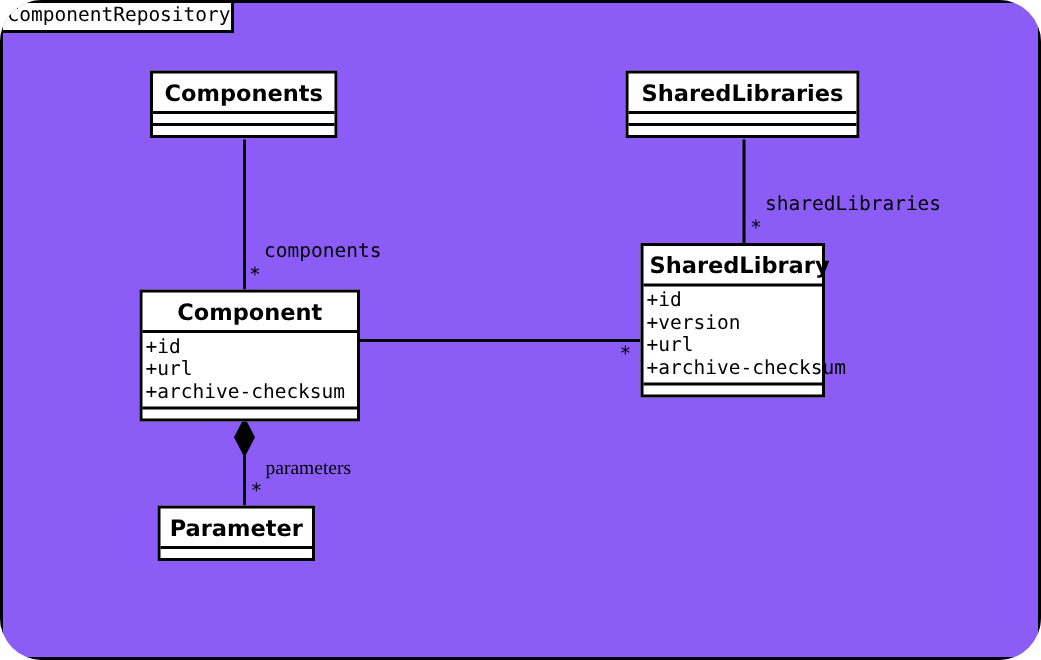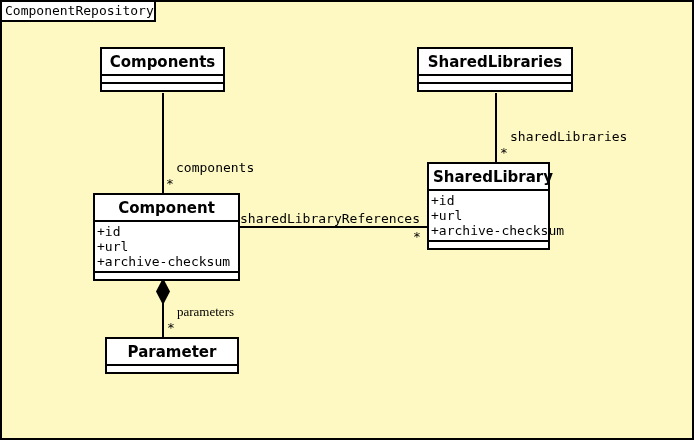--- a/index.html
+++ b/index.html
@@ -1,23 +1,24 @@
 <!DOCTYPE html>
 <html><head>
 <meta charset="utf-8">
 <style>
   html, body { margin: 0; padding: 0; background: #ffffff; }
   .stage {
     position: relative;
     width: 694px;
     height: 440px;
-    background: #fef9c3;
+    background: #8b5cf6;
     font-family: "DejaVu Sans Mono", monospace;
     color: #000000;
     overflow: hidden;
+    border-radius: 28px;
   }
   .frame-border {
     position: absolute;
     inset: 0;
     border: 2px solid #000000;
     pointer-events: none;
   }
   .frame-tab {
     position: absolute;
     left: 2px;
@@ -92,21 +93,20 @@
   <div class="edge" style="left:236px; top:226px; width:191px; height:2px;"></div>
   <div class="edge" style="left:162px; top:280px; width:2px; height:57px;"></div>
   <div class="diamond"></div>
 
   <span class="edge-label" style="left:176px; top:161px;">components</span>
   <span class="mult" style="left:166px; top:177px;">*</span>
 
   <span class="edge-label" style="left:510px; top:130px;">sharedLibraries</span>
   <span class="mult" style="left:500px; top:146px;">*</span>
 
-  <span class="edge-label" style="left:240px; top:212px;">sharedLibraryReferences</span>
   <span class="mult" style="left:413px; top:230px;">*</span>
 
   <span class="edge-label" style="left:177px; top:305px;font-family:Liberation Serif, serif;">parameters</span>
   <span class="mult" style="left:167px; top:321px;">*</span>
 
   <div class="uml-class" style="left:100px; top:47px; width:125px;">
     <div class="uml-title">Components</div>
     <div class="uml-attrs empty"></div>
     <div class="uml-ops"></div>
   </div>
@@ -124,24 +124,25 @@
       <div>+url</div>
       <div>+archive-checksum</div>
     </div>
     <div class="uml-ops"></div>
   </div>
 
   <div class="uml-class" style="left:427px; top:162px; width:123px;">
     <div class="uml-title">SharedLibrary</div>
     <div class="uml-attrs">
       <div>+id</div>
+      <div>+version</div>
       <div>+url</div>
       <div>+archive-checksum</div>
     </div>
     <div class="uml-ops"></div>
   </div>
 
-  <div class="uml-class" style="left:105px; top:337px; width:134px;">
+  <div class="uml-class" style="left:105px; top:337px; width:105px;">
     <div class="uml-title">Parameter</div>
     <div class="uml-ops"></div>
   </div>
 
 </div>
 
 </body></html>

